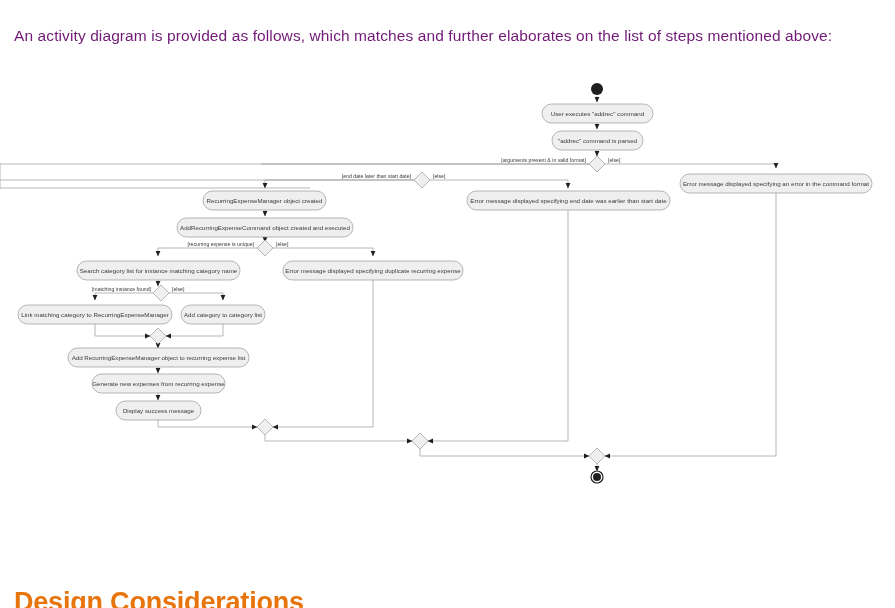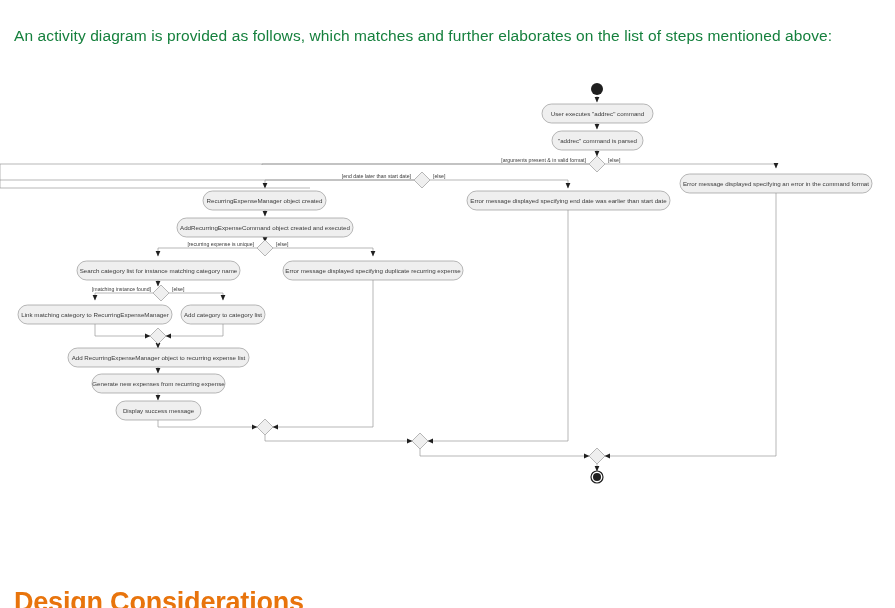--- a/index.html
+++ b/index.html
@@ -15,21 +15,21 @@
     color: #111111;
     overflow: hidden;
   }
   #intro-paragraph {
     position: absolute;
     left: 14px;
     top: 5px;
     width: 840px;
     font-size: 15.5px;
     line-height: 30px;
-    color: #15803d;
+    color: #701a75;
     letter-spacing: 0.1px;
   }
   #diagram-wrap {
     position: absolute;
     left: 0px;
     top: 70px;
     width: 895px;
     height: 440px;
   }
   #activity-diagram {

